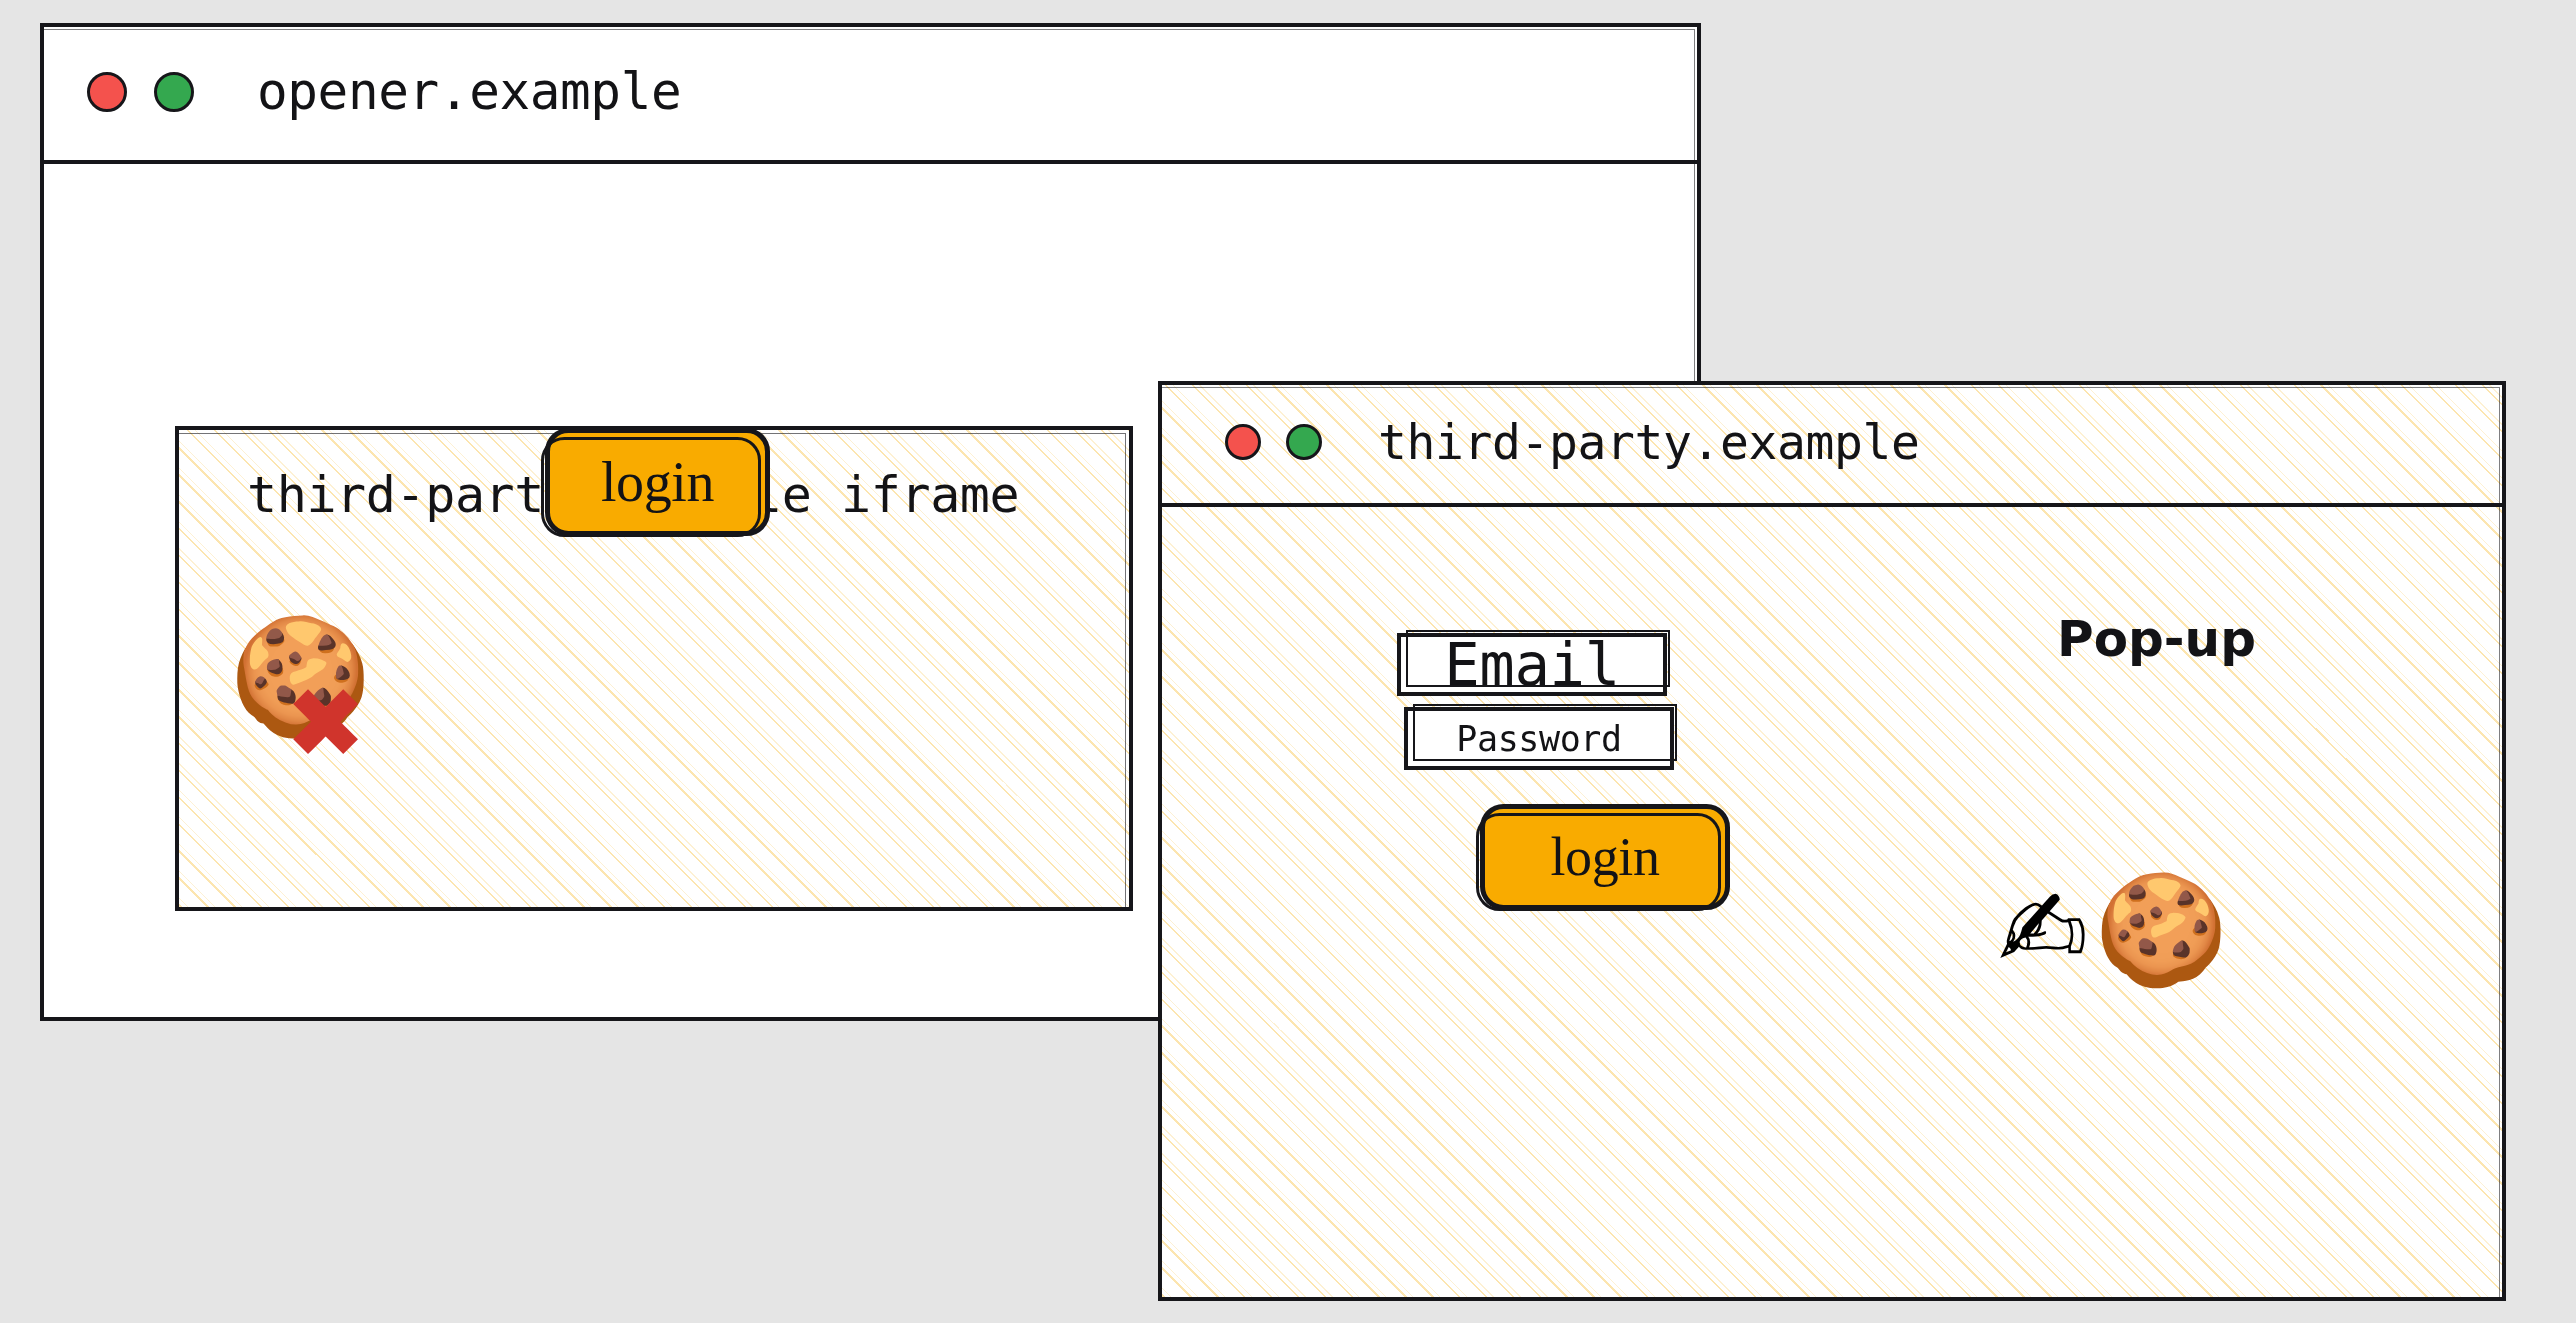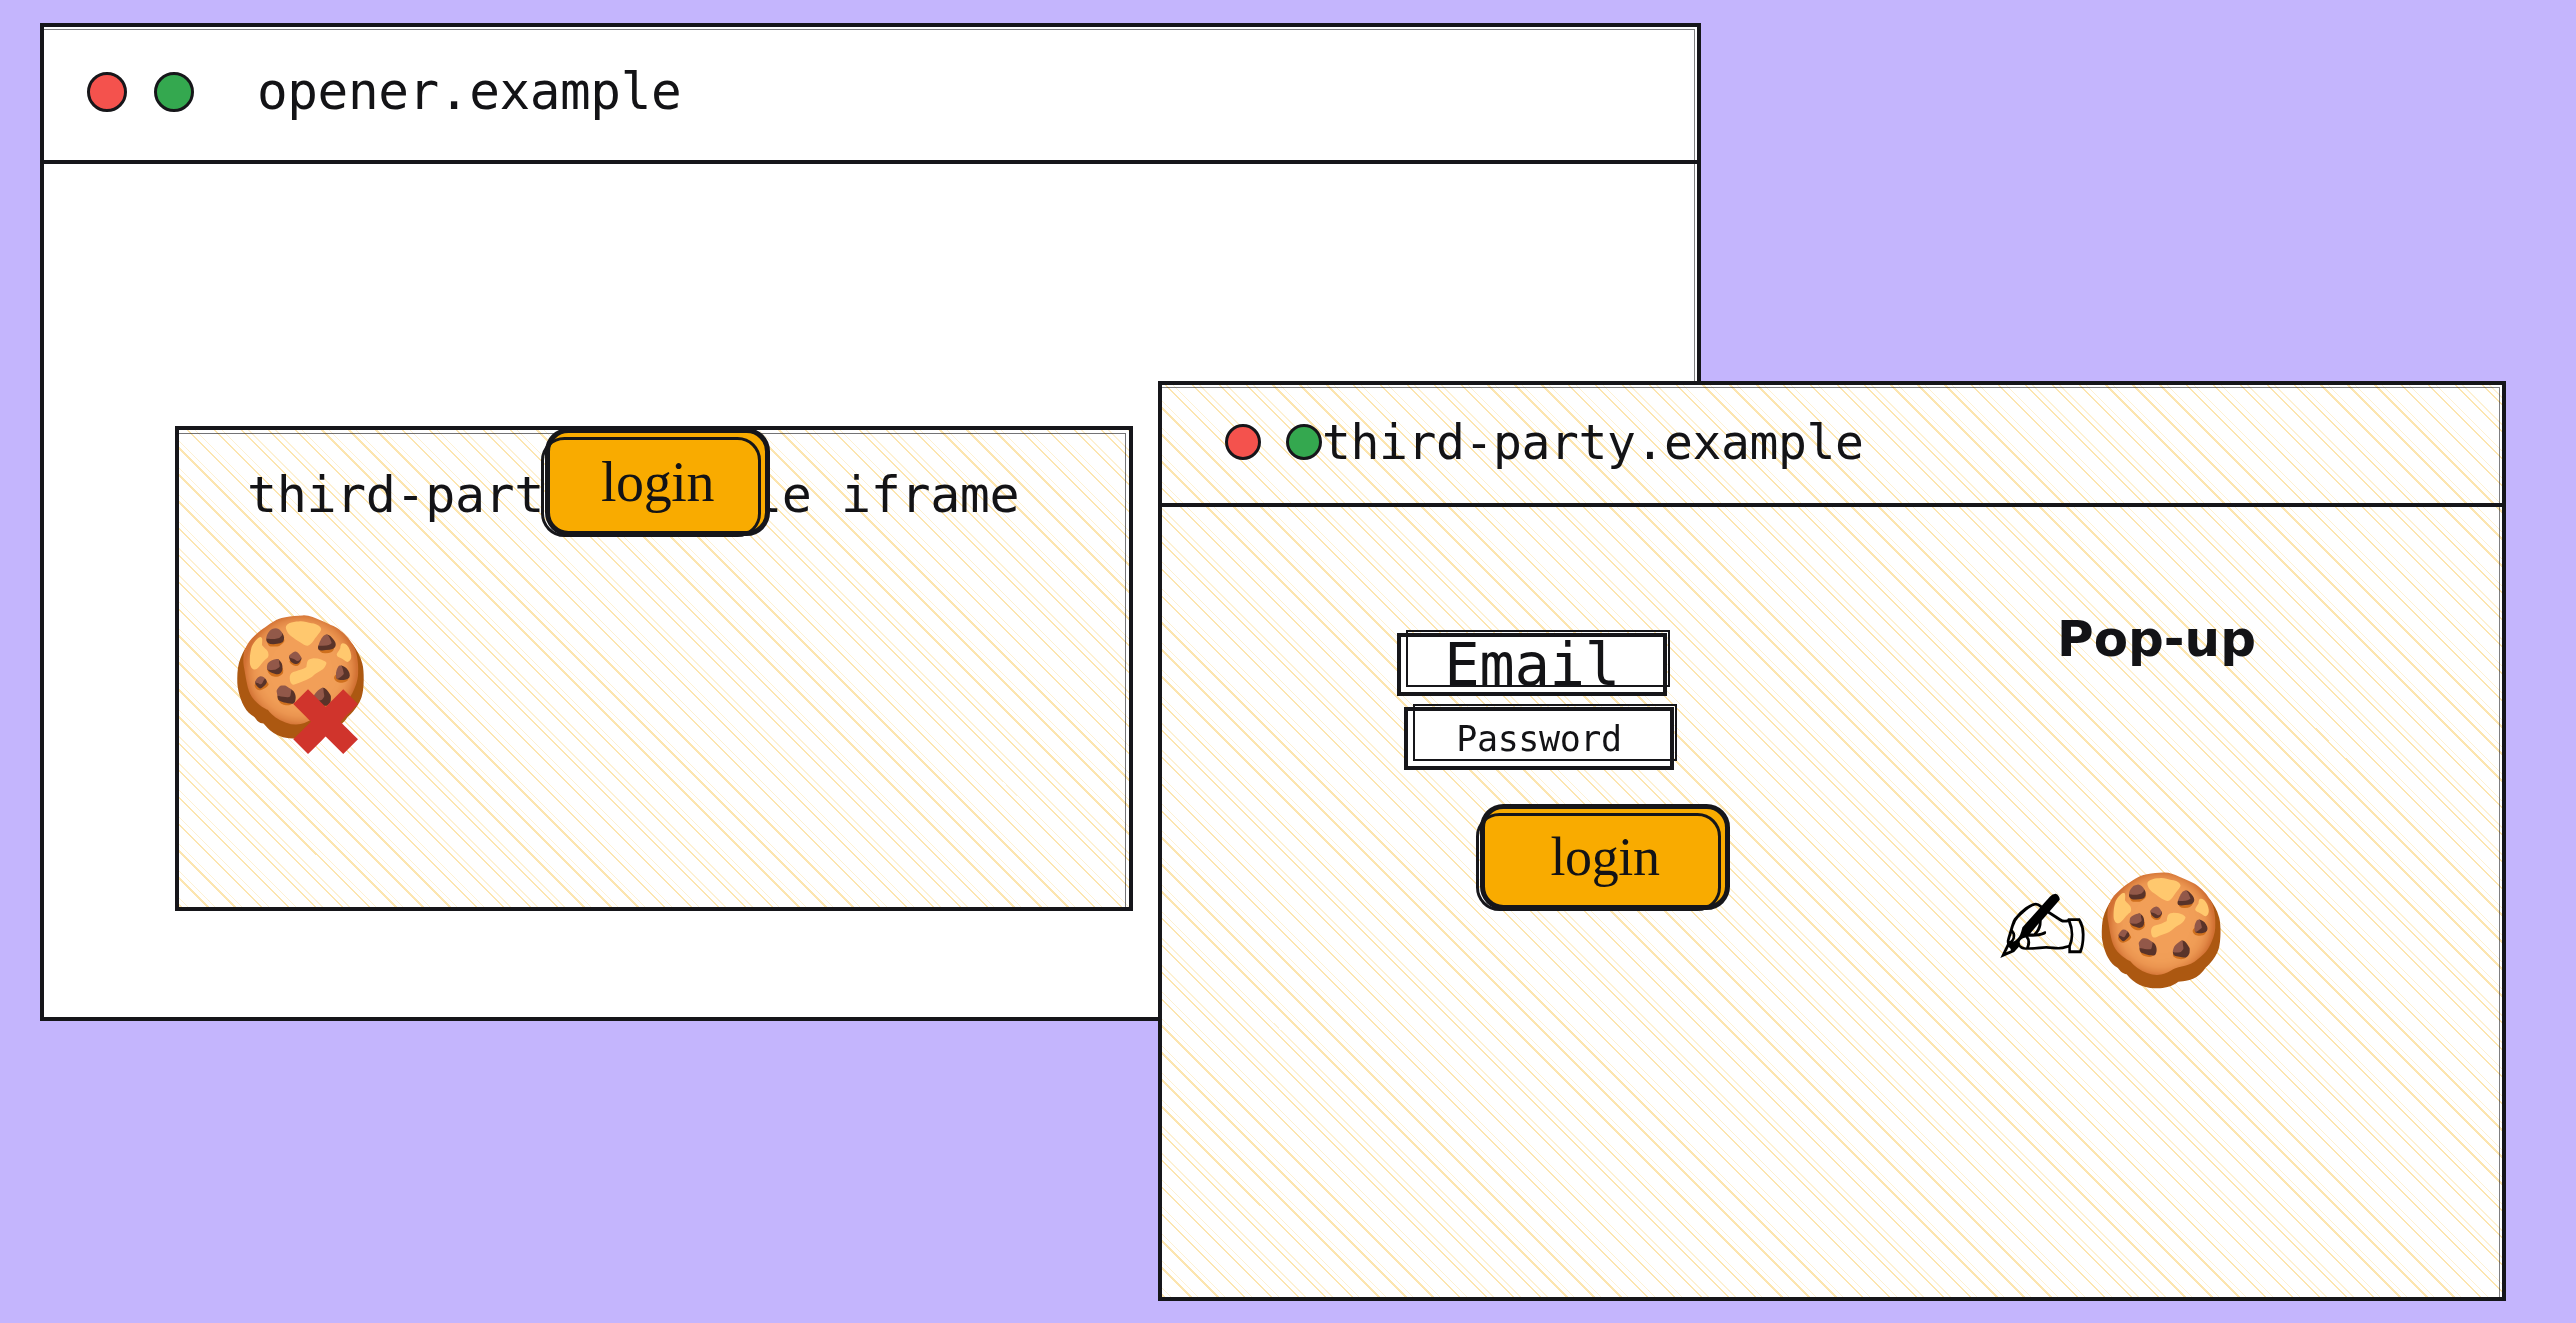--- a/index.html
+++ b/index.html
@@ -9,21 +9,21 @@
     background: #ffffff;
   }
   body {
     font-family: "DejaVu Sans Mono", "Liberation Mono", monospace;
   }
 
   #stage {
     position: relative;
     width: 2576px;
     height: 1324px;
-    background: #c4b5fd;
+    background: #e5e5e5;
     overflow: hidden;
   }
 
   
   .hatch {
     background-color: #ffffff;
     background-image: repeating-linear-gradient(
       45deg,
       rgba(250, 208, 110, 0.00) 0px,
       rgba(250, 208, 110, 0.00) 6.3px,
@@ -231,20 +231,21 @@
     height: 920px;
     z-index: 5;
   }
   #popup-window .titlebar {
     height: 126px;
     padding-left: 67px;
   }
   #popup-titlebar .dot { width: 36px; height: 36px; }
   #popup-titlebar .dot + .dot { margin-left: 25px; }
   #popup-title {
+    margin-left: 56px;
     font-size: 48px;
   }
   #popup-body {
     position: absolute;
     left: 0; right: 0;
     top: 126px; bottom: 0;
   }
 
   
   .text-field {

